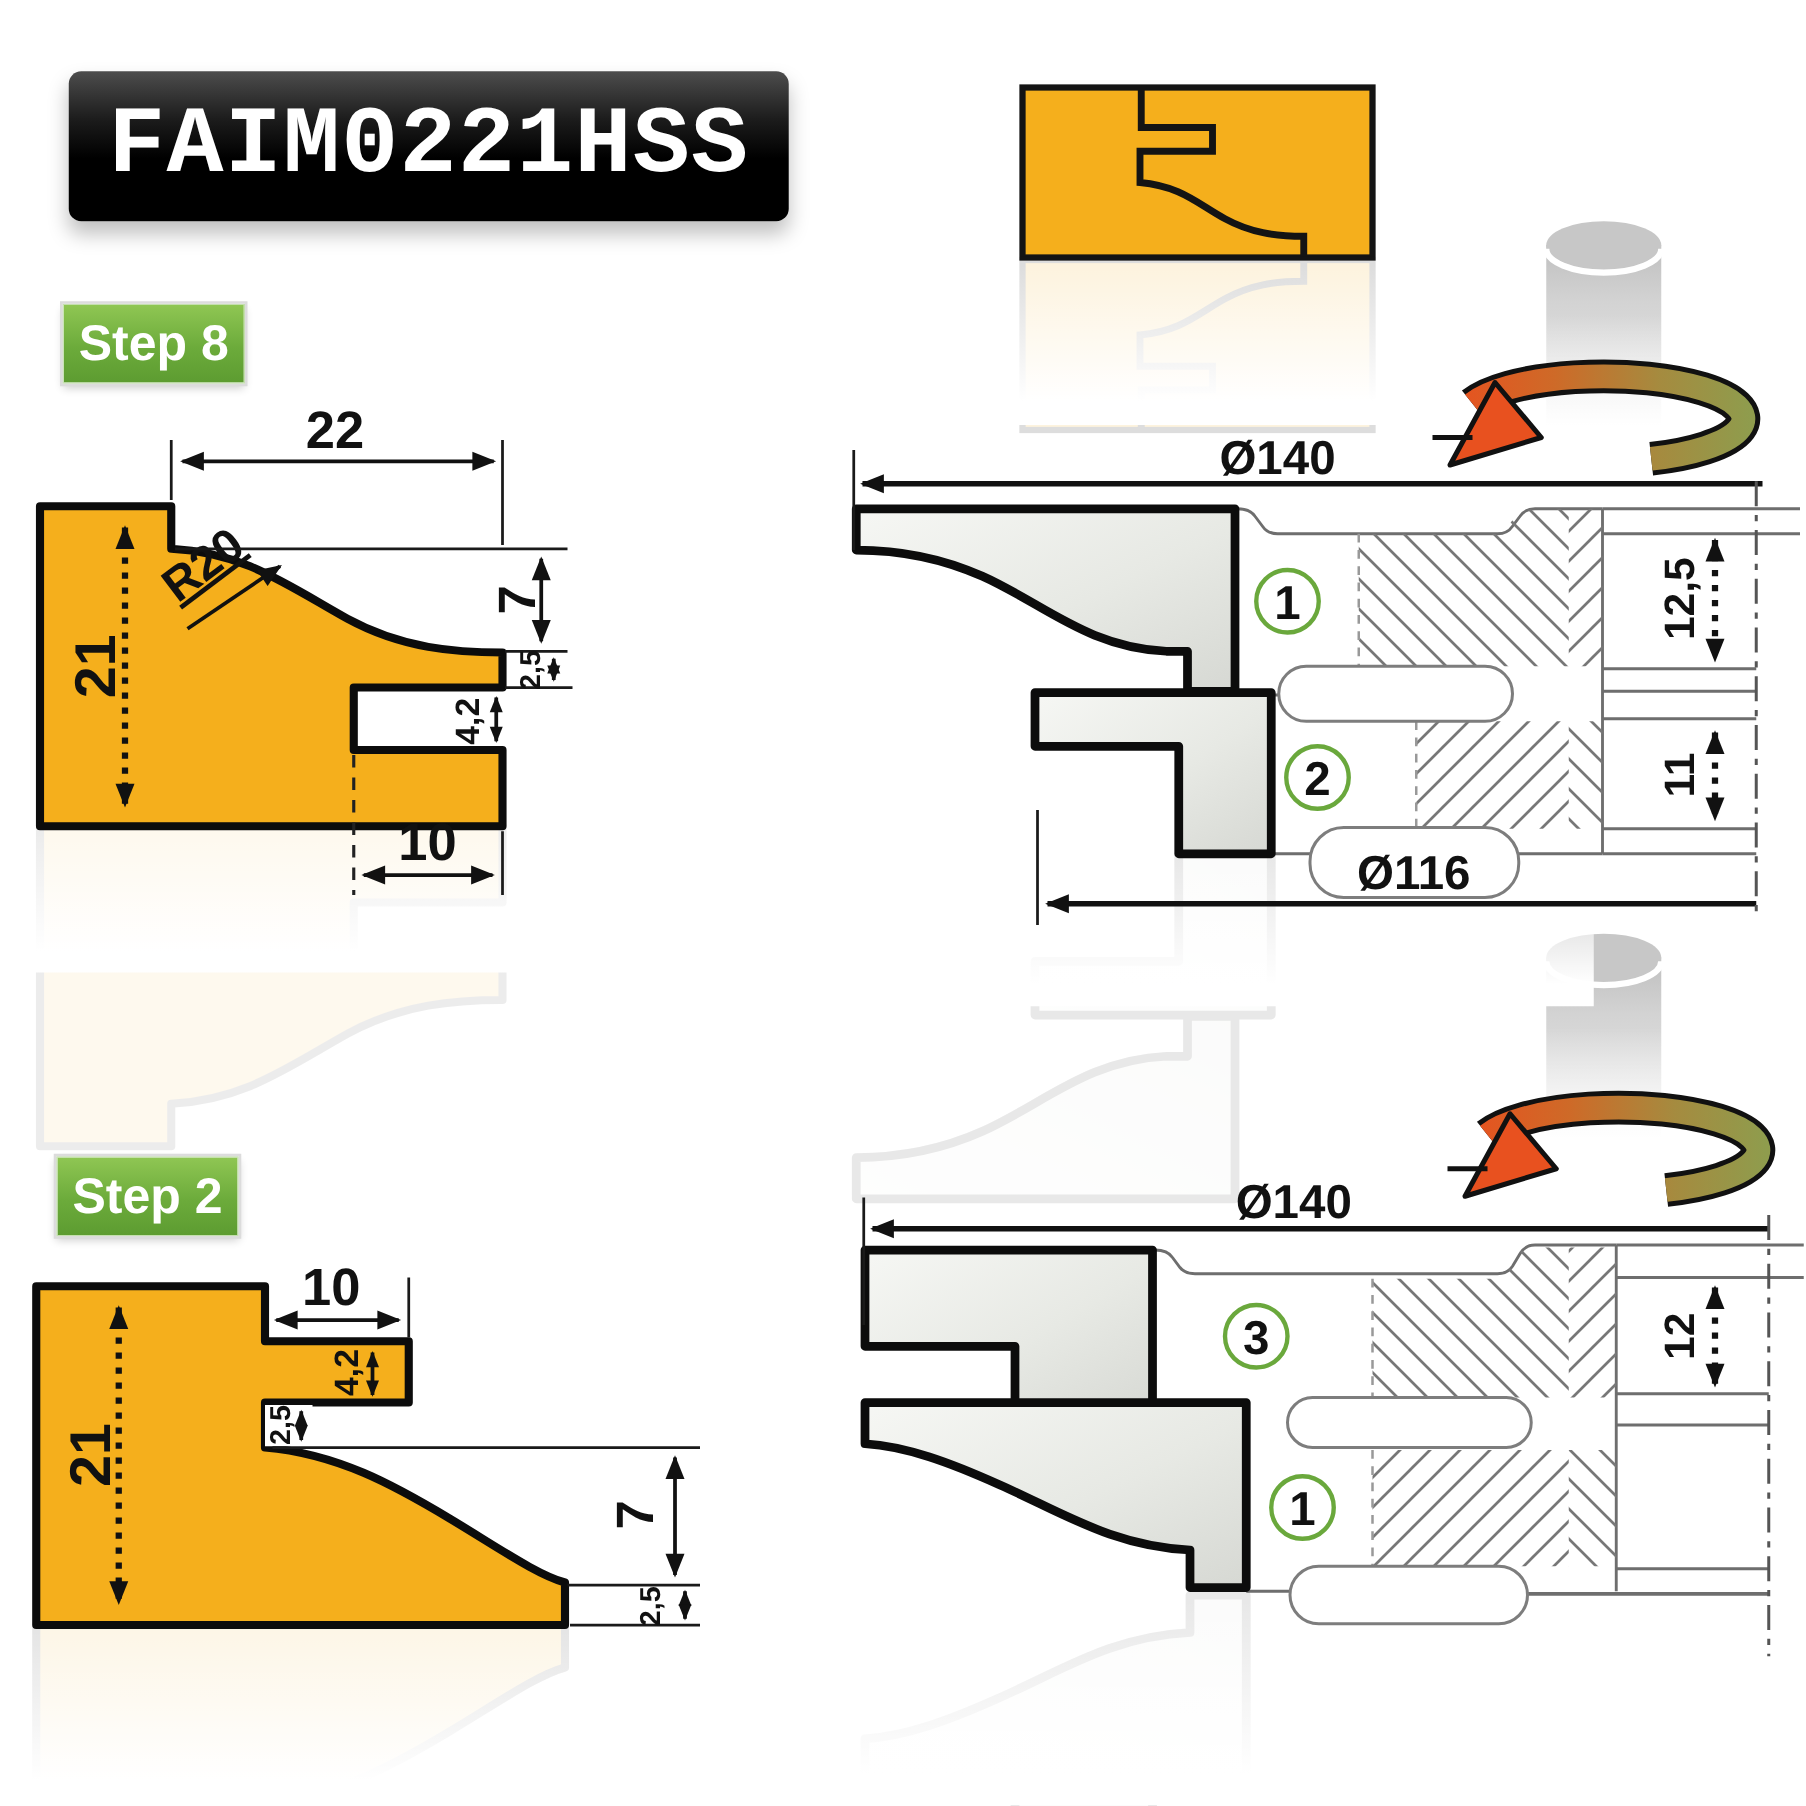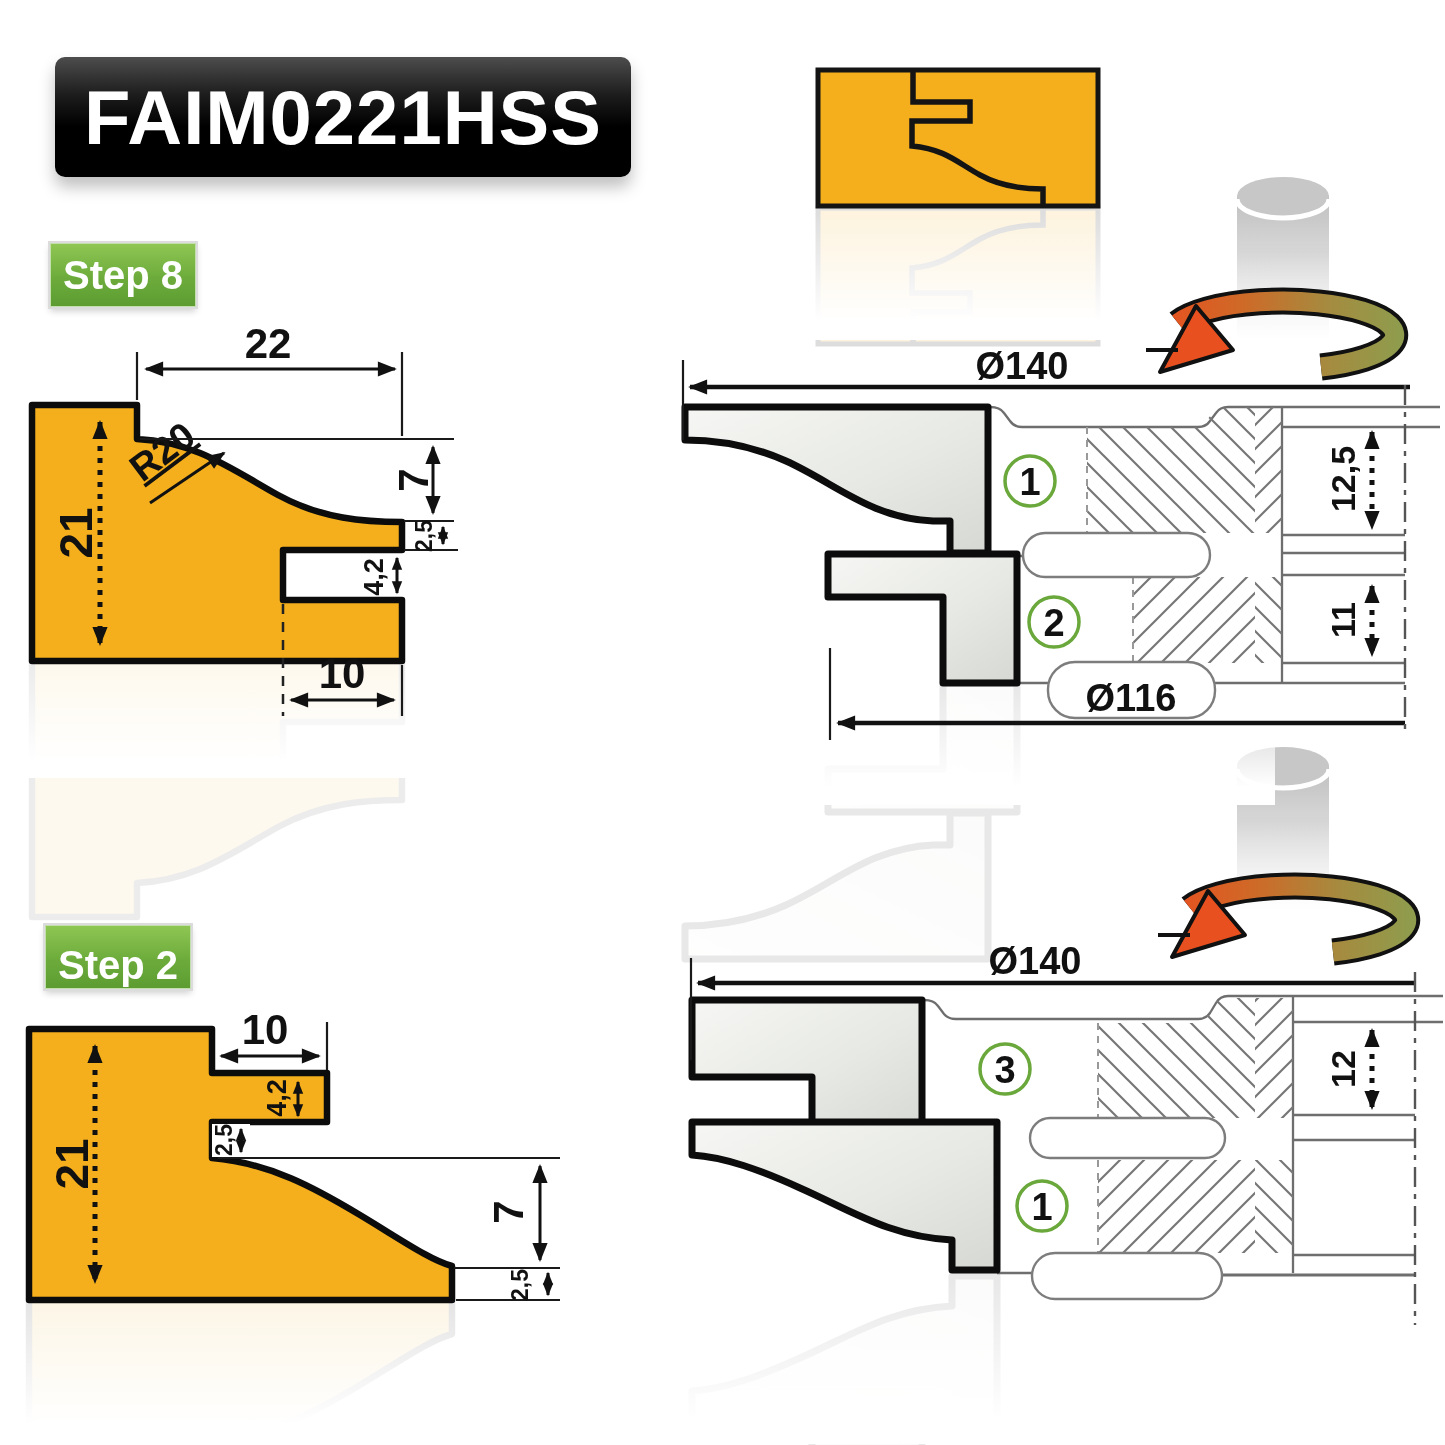--- a/index.html
+++ b/index.html
@@ -2,28 +2,28 @@
 <html><head>
 <meta charset="utf-8">
 <style>
   html,body{margin:0;padding:0;background:#fff;}
   #stage{position:relative;width:1445px;height:1445px;background:#fff;overflow:hidden;
          font-family:"Liberation Sans",sans-serif;}
   #banner{position:absolute;left:55px;top:57px;width:576px;height:120px;
           background:linear-gradient(180deg,#4d4d4d 0%,#1c1c1c 32%,#000 58%,#000 100%);
           border-radius:10px;display:flex;align-items:center;justify-content:center;
           box-shadow:0 10px 16px rgba(0,0,0,.25);}
-  #banner span{font-family:Liberation Sans, sans-serif;font-weight:bold;font-size:76px;
+  #banner span{font-family:Liberation Mono, monospace;font-weight:bold;font-size:76px;
           color:#fff;letter-spacing:1px;white-space:nowrap;text-align:right;}
   .step{position:absolute;width:144px;height:62px;display:flex;align-items:center;justify-content:center;
         color:#fff;font-weight:bold;font-size:40px;
         background:linear-gradient(180deg,#8fc653 0%,#6cab3b 55%,#5d9c31 100%);
         border:1px solid #c4dfae;outline:2px solid #dcdcdc;
         box-shadow:0 4px 7px rgba(0,0,0,.2);}
-  #step1{left:50px;top:243px;} #step2{left:45px;top:925px;align-items:flex-end;}
+  #step1{left:50px;top:243px;} #step2{left:45px;top:925px;}
   svg{position:absolute;left:0;top:0;}
   svg text{font-family:"Liberation Sans",sans-serif;font-weight:bold;fill:#111;text-anchor:middle;}
   .t46{font-size:46px}.t42{font-size:42px}.t38{font-size:38px}.t34{font-size:34px}
   .t27{font-size:27px}.t24{font-size:23px}
   .o{stroke:#0c0c0c;stroke-width:6.5;stroke-linejoin:round;}
   .k{stroke:#0c0c0c;stroke-width:7;stroke-linejoin:round;fill:url(#kg);}
   .thin{stroke:#6e6e6e;stroke-width:2.3;fill:none;}
   .dim{stroke:#111;stroke-width:3;fill:none;}
   .dimW{stroke:#111;stroke-width:4.5;fill:none;}
   .ext{stroke:#1a1a1a;stroke-width:2.2;fill:none;}

